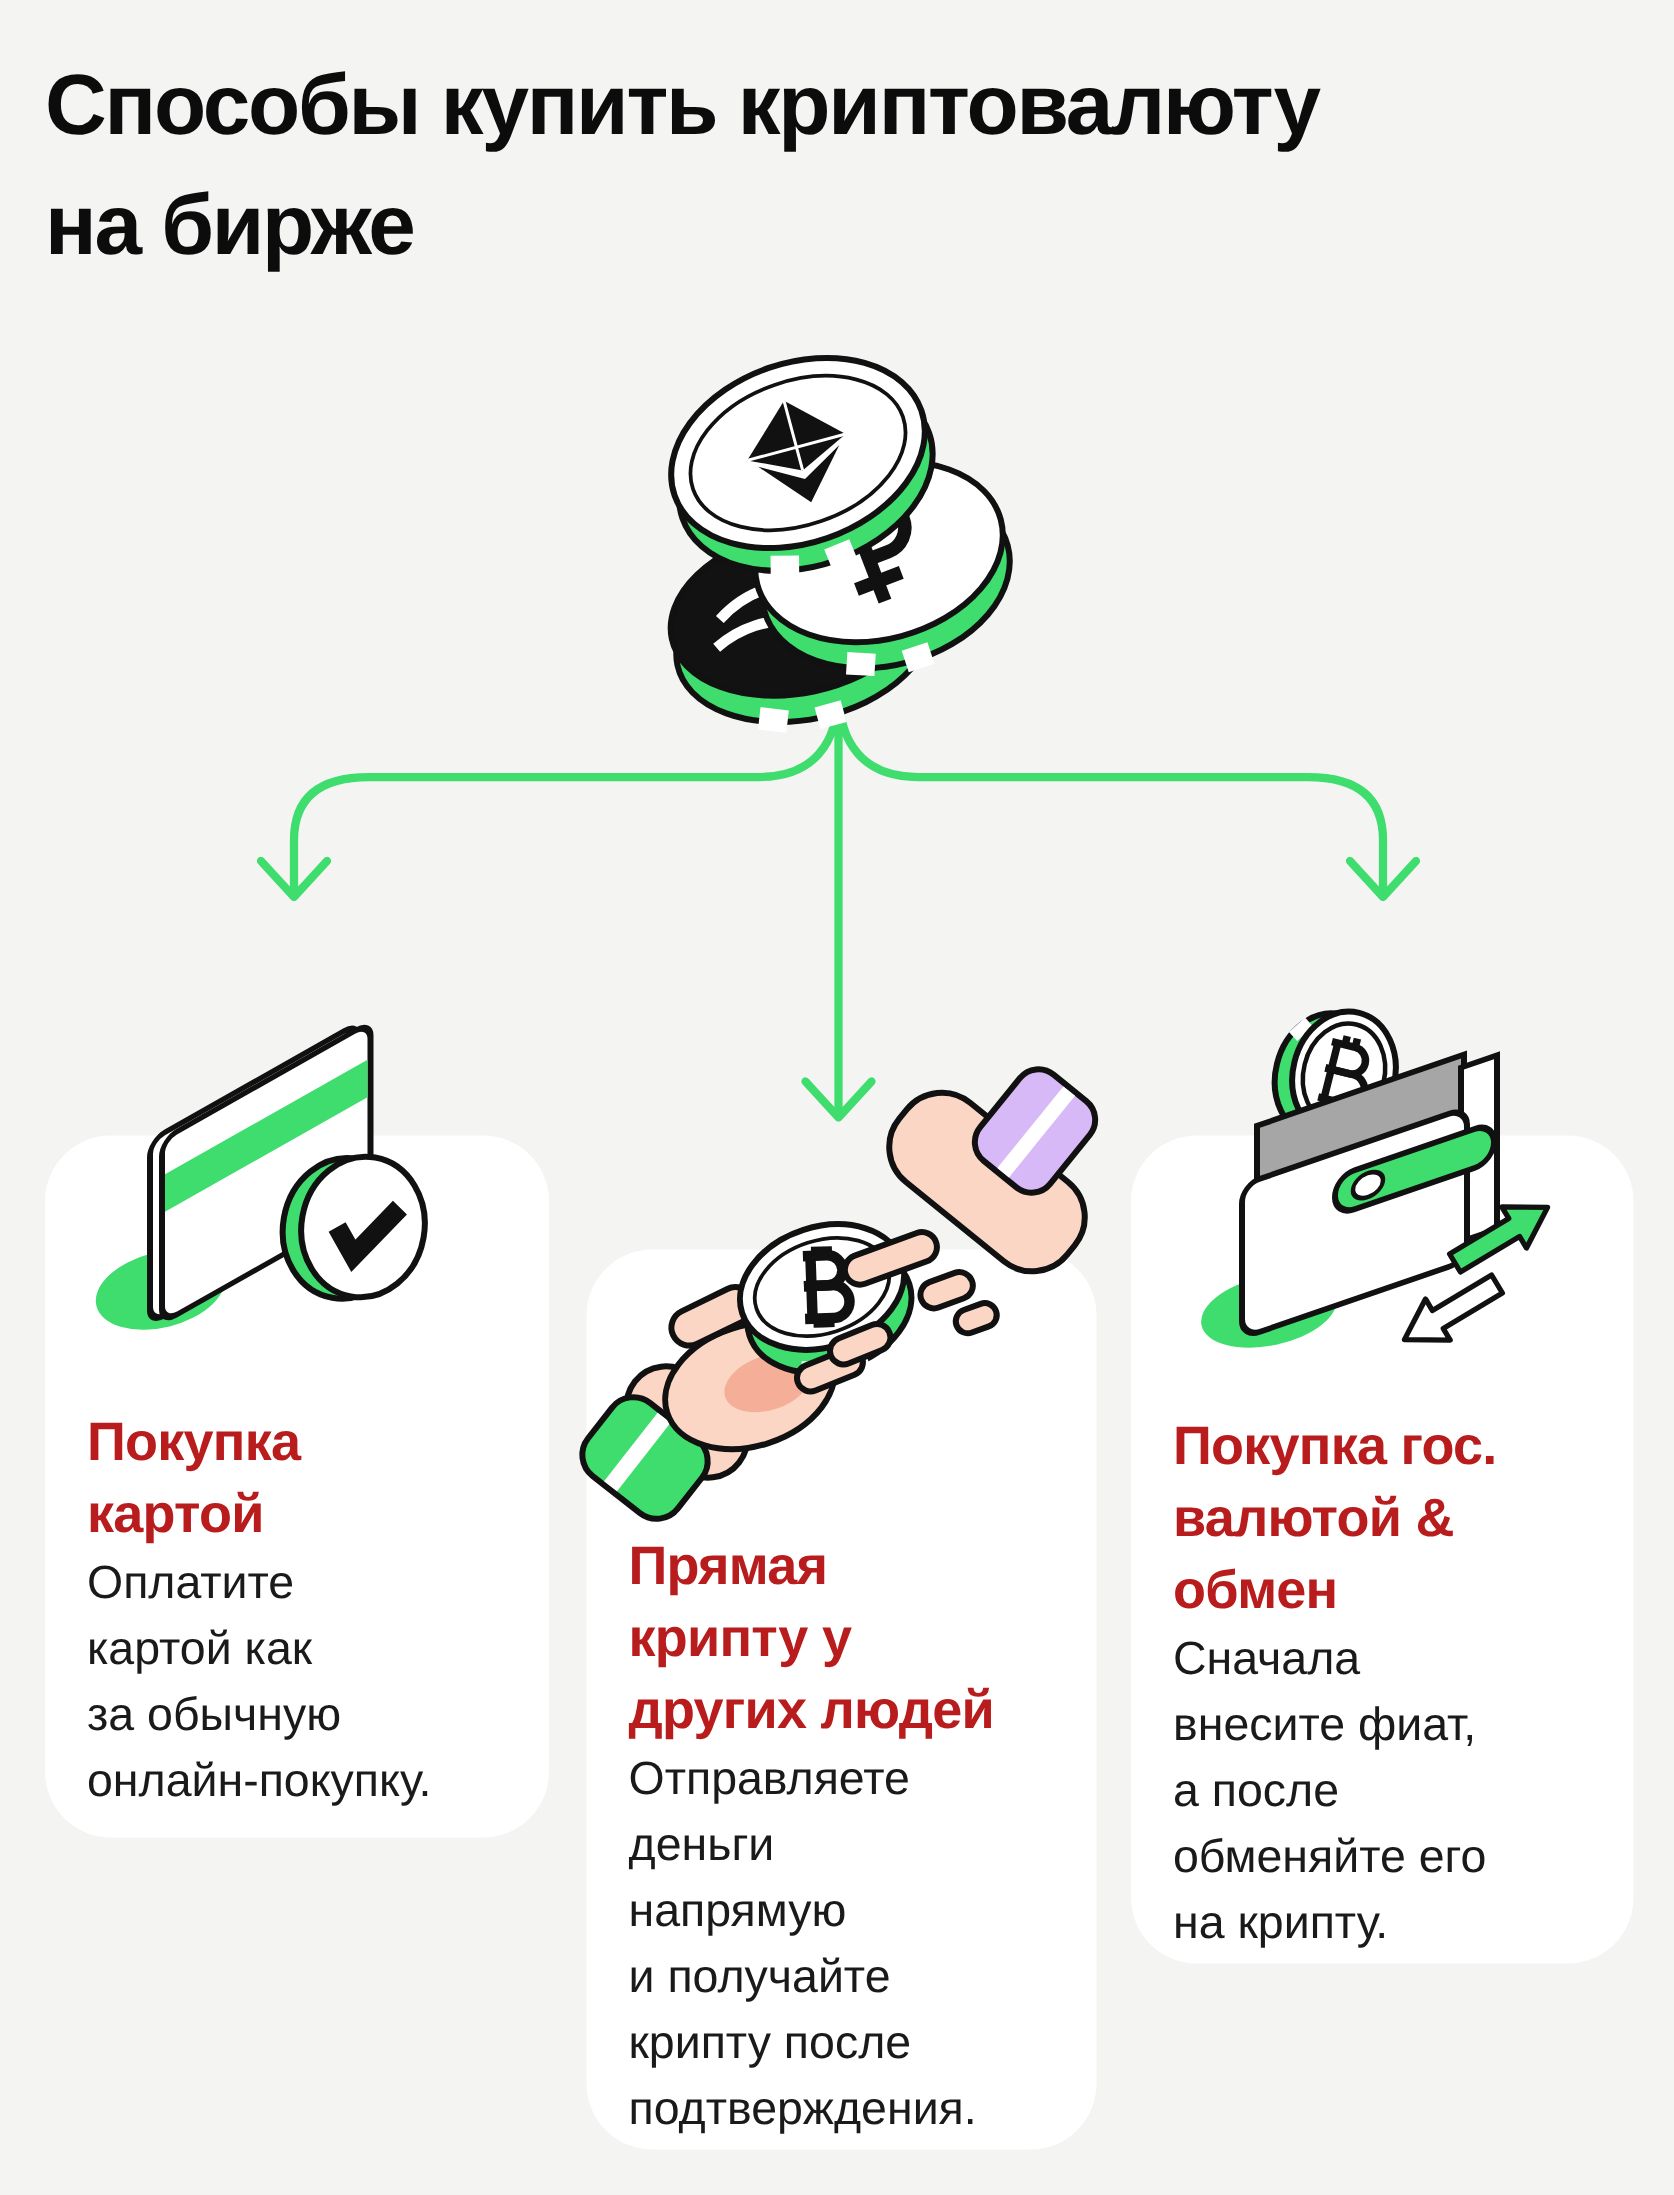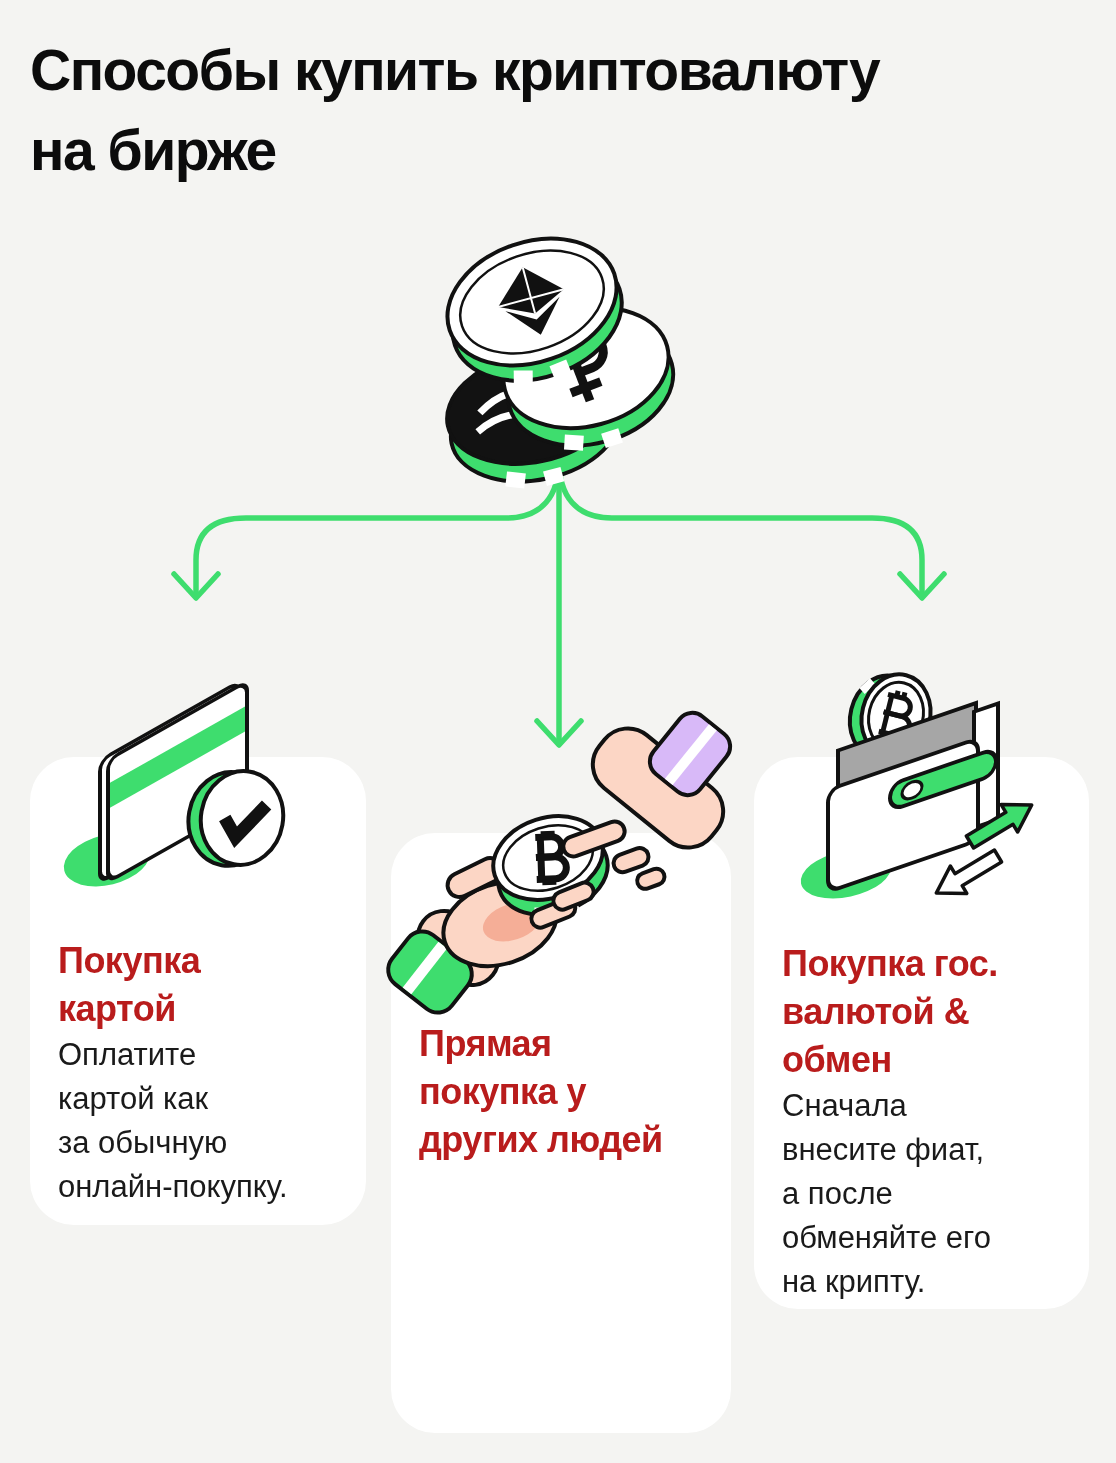--- a/index.html
+++ b/index.html
@@ -66,22 +66,28 @@
 картой</div>
       <div class="card-body">Оплатите
 картой как
 за обычную
 онлайн-покупку.</div>
     </div>
   </div>
   <div class="card card-2">
     <div class="card-inner">
       <div class="card-title">Прямая
-покупка у
+крипту у
 других людей</div>
+      <div class="card-body">Отправляете
+деньги
+напрямую
+и получайте
+крипту после
+подтверждения.</div>
     </div>
   </div>
   <div class="card card-3">
     <div class="card-inner">
       <div class="card-title">Покупка гос.
 валютой &amp;
 обмен</div>
       <div class="card-body">Сначала
 внесите фиат,
 а после

